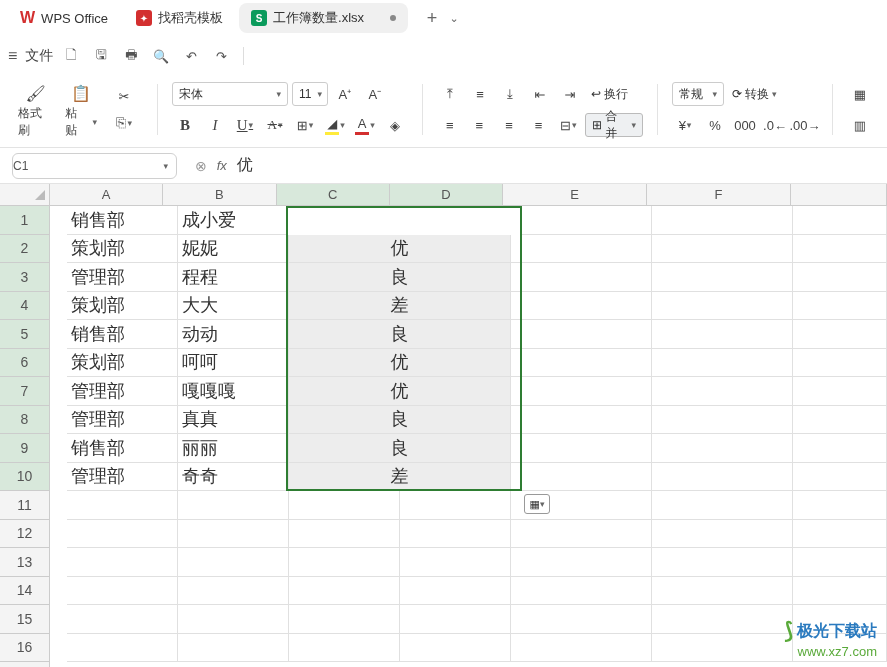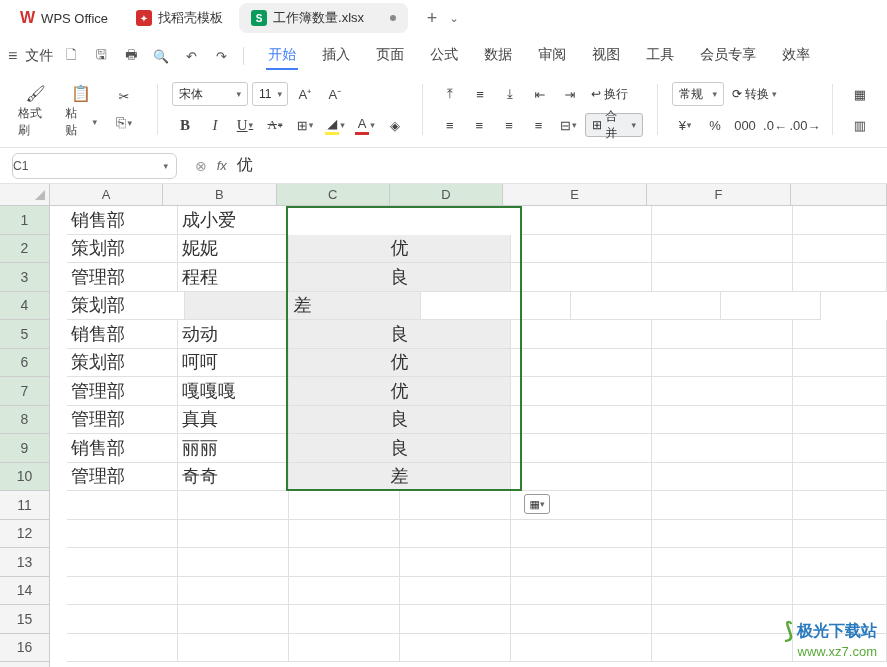--- a/index.html
+++ b/index.html
@@ -27,21 +27,21 @@
 .hamburger { font-size: 16px; color: #555; margin-right: 8px; }
 
 
 .ribbon { display: flex; height: 72px; padding: 4px 8px 8px; background: #fff; border-bottom: 1px solid #e3e3e3; gap: 6px; }
 .rgroup { display: flex; flex-direction: column; justify-content: space-between; padding: 2px 6px; }
 .rsep { width: 1px; background: #e3e3e3; margin: 4px 2px; }
 .rbtn-lg { display: flex; flex-direction: column; align-items: center; gap: 2px; font-size: 12px; color: #444; padding: 2px 4px; }
 .ricon { width: 20px; height: 20px; display: flex; align-items: center; justify-content: center; font-size: 16px; }
 .rrow { display: flex; align-items: center; gap: 4px; }
 .font-sel { height: 24px; border: 1px solid #ccc; border-radius: 3px; padding: 0 6px; display: flex; align-items: center; font-size: 12px; background: #fff; gap: 6px; }
-.font-name { width: 76px; align-items: center; }
+.font-name { width: 116px; align-items: center; }
 .font-size { width: 36px; }
 .chev { font-size: 9px; color: #666; }
 .rbtn-sm { width: 26px; height: 24px; display: flex; align-items: center; justify-content: center; font-size: 13px; color: #444; border-radius: 3px; }
 .font-bold { font-weight: bold; font-family: "Times New Roman"; font-size: 15px; }
 .font-italic { font-style: italic; font-family: "Times New Roman"; font-size: 15px; }
 .font-underline { text-decoration: underline; font-family: "Times New Roman"; font-size: 15px; }
 .font-strike { text-decoration: line-through; font-family: "Times New Roman"; }
 .color-swatch { width: 14px; height: 3px; display: block; margin-top: 1px; }
 .rbtn-combo { display: flex; align-items: center; }
 .rbtn-combo .chev { margin-left: 1px; }
@@ -111,32 +111,20 @@
 <div class="menubar">
   <span class="hamburger">≡</span>
   <span class="file-label">文件</span>
   <div class="qa-btn">🗋</div>
   <div class="qa-btn">🖫</div>
   <div class="qa-btn">🖶</div>
   <div class="qa-btn">🔍</div>
   <div class="qa-btn">↶</div>
   <div class="qa-btn">↷</div>
   <div class="qa-sep"></div>
-  <div class="menu-items">
-    <span class="menu-item active">开始</span>
-    <span class="menu-item">插入</span>
-    <span class="menu-item">页面</span>
-    <span class="menu-item">公式</span>
-    <span class="menu-item">数据</span>
-    <span class="menu-item">审阅</span>
-    <span class="menu-item">视图</span>
-    <span class="menu-item">工具</span>
-    <span class="menu-item">会员专享</span>
-    <span class="menu-item">效率</span>
-  </div>
 </div>
 
 <div class="ribbon">
 
   <div class="rgroup" style="flex-direction:row;gap:4px;">
     <div class="rbtn-lg">
       <span class="ricon">🖌</span>
       <span>格式刷</span>
     </div>
     <div class="rbtn-lg">
@@ -363,20 +351,21 @@
       <div class="cell-row">
         <div class="cell cw-A">管理部</div>
         <div class="cell cw-B">程程</div>
         <div class="cell center selbg" style="width: 236px;">良</div>
         <div class="cell cw-E"></div>
         <div class="cell cw-F"></div>
         <div class="cell cw-G"></div>
       </div>
       <div class="cell-row">
         <div class="cell cw-A">策划部</div>
+        <div class="cell cw-B">大大</div>
         <div class="cell center selbg" style="width: 236px;">差</div>
         <div class="cell cw-E"></div>
         <div class="cell cw-F"></div>
         <div class="cell cw-G"></div>
       </div>
       <div class="cell-row">
         <div class="cell cw-A">销售部</div>
         <div class="cell cw-B">动动</div>
         <div class="cell center selbg" style="width: 236px;">良</div>
         <div class="cell cw-E"></div>

